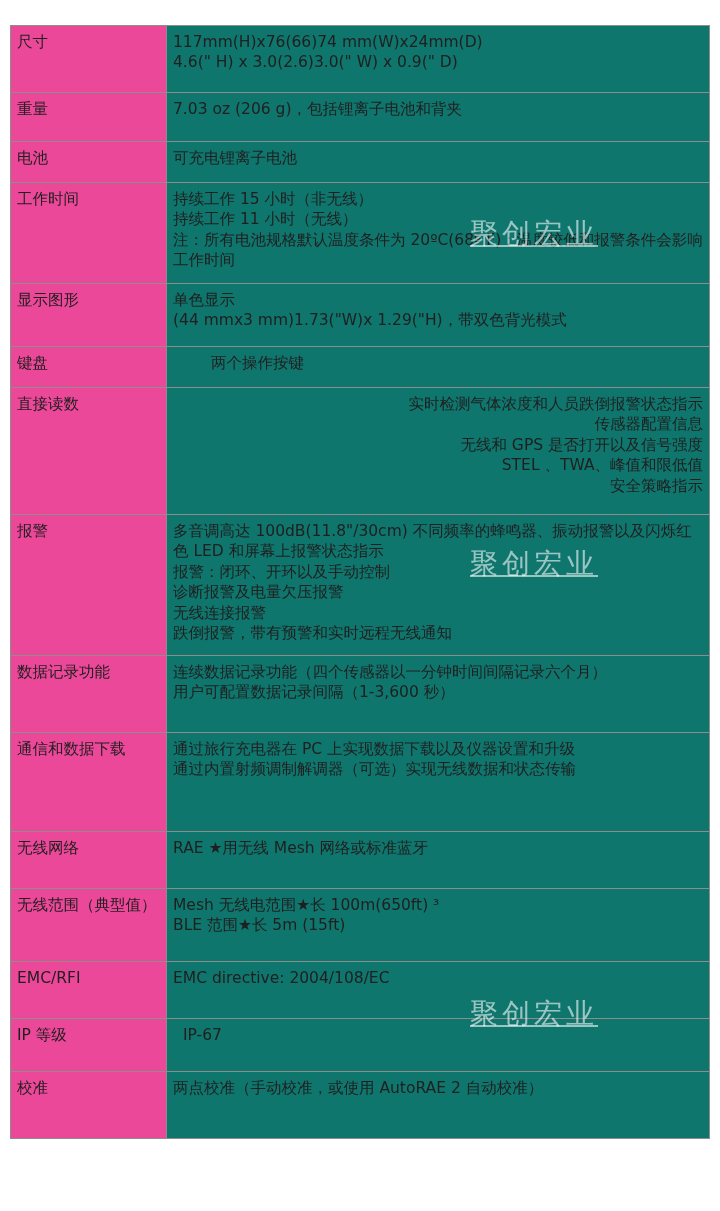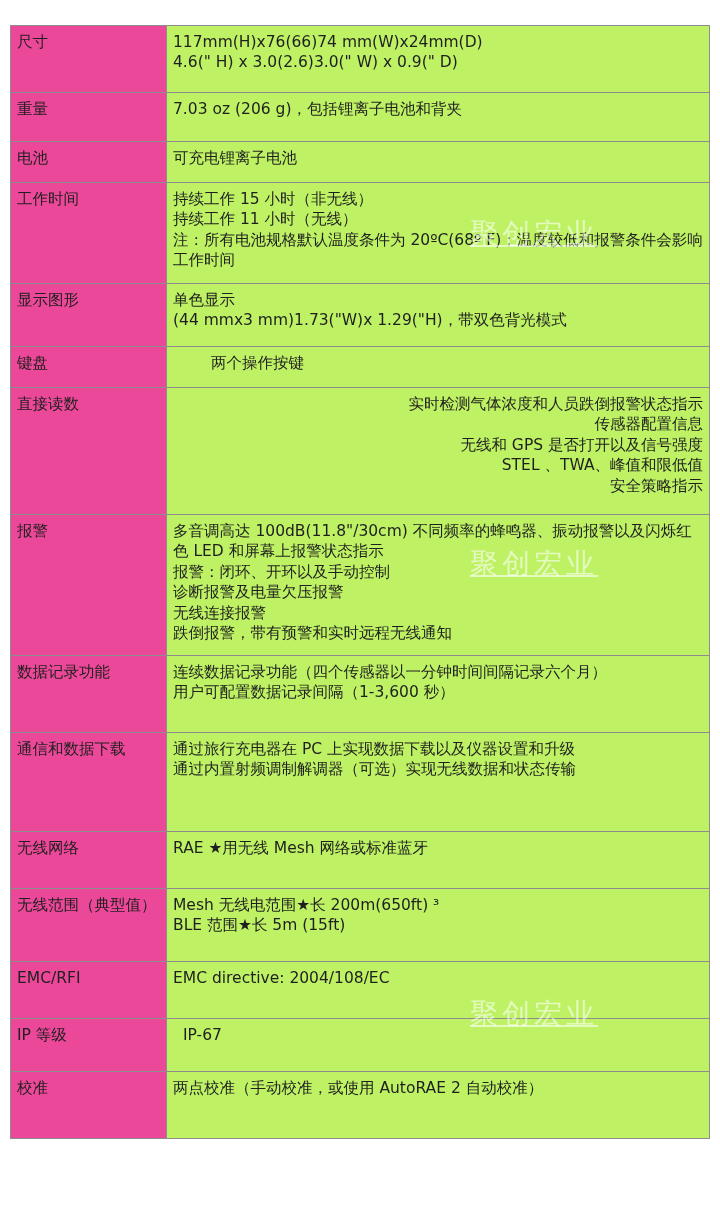--- a/index.html
+++ b/index.html
@@ -36,21 +36,21 @@
     line-height: 1.32;
     color: #1f1f1f;
   }
   td.label {
     width: 143px;
     background: #ec4899;
     font-size: 16px;
     padding-left: 9px;
   }
   td.value {
-    background: #bef264;
+    background: #0f766e;
     padding-left: 9px;
   }
   .line {
     display: block;
     white-space: pre-wrap;
   }
   
   .watermark {
     position: absolute;
     font-family: "DejaVu Sans", "Liberation Sans", sans-serif;
@@ -161,21 +161,21 @@
       <tr>
         <td class="label">无线网络</td>
         <td class="value" style="height:42px;">
           <span class="line">RAE ★用无线 Mesh 网络或标准蓝牙</span>
         </td>
       </tr>
 
       <tr>
         <td class="label">无线范围（典型值）</td>
         <td class="value" style="height:58px;">
-          <span class="line">Mesh 无线电范围★长 200m(650ft) ³</span>
+          <span class="line">Mesh 无线电范围★长 100m(650ft) ³</span>
           <span class="line">BLE 范围★长 5m (15ft)</span>
         </td>
       </tr>
 
       <tr>
         <td class="label">EMC/RFI</td>
         <td class="value" style="height:42px;">
           <span class="line">EMC directive: 2004/108/EC</span>
         </td>
       </tr>

